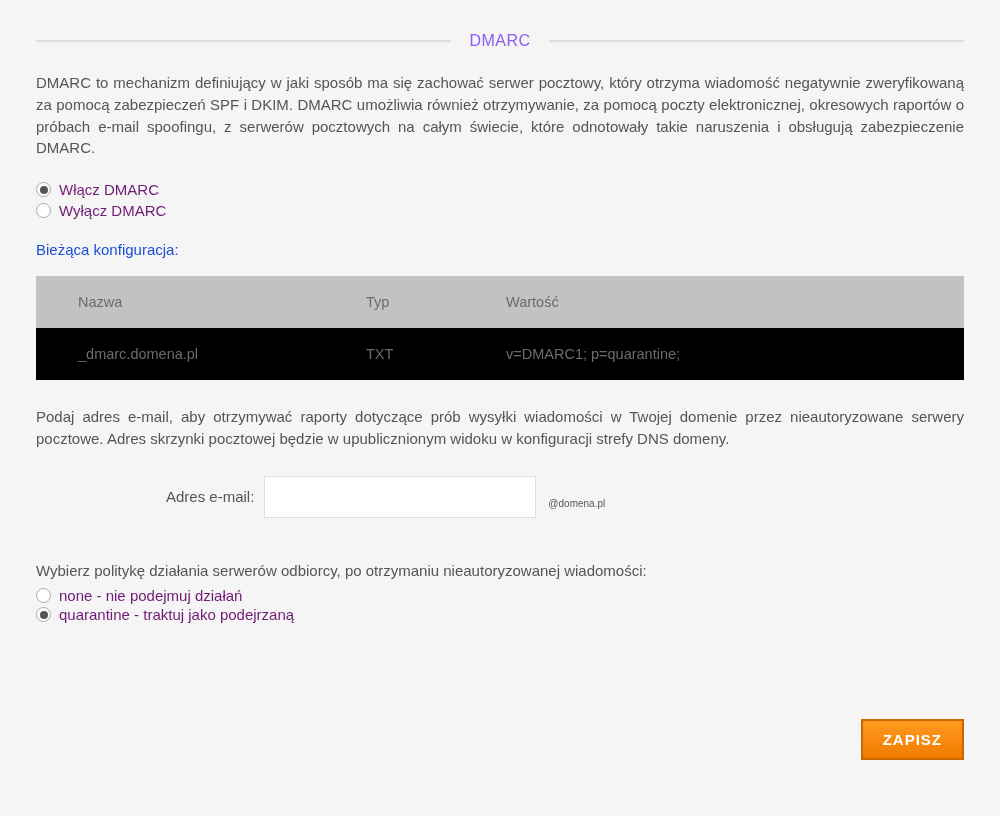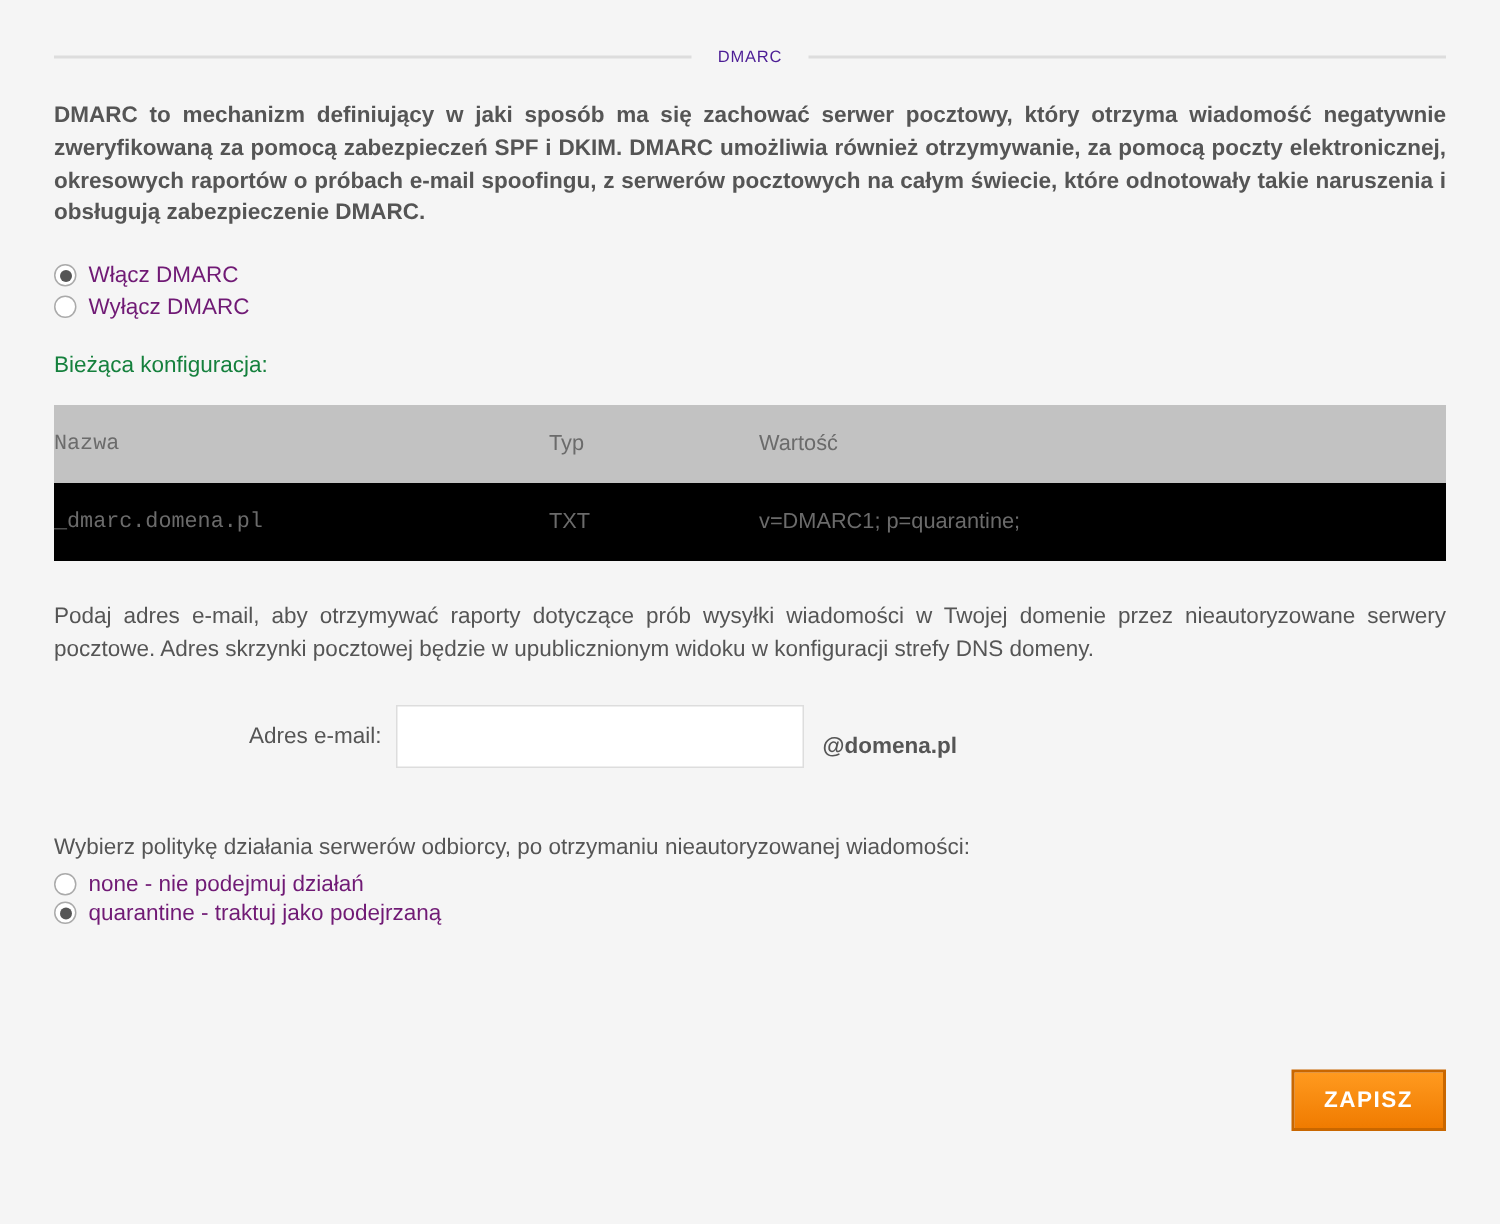--- a/index.html
+++ b/index.html
@@ -17,31 +17,30 @@
       align-items: center;
       margin-bottom: 22px;
     }
     .section-divider .line {
       flex: 1;
       height: 2px;
       background: #ddd;
     }
     .section-divider .title {
       padding: 0 18px;
-      color: #4c1d95;
-      font-size: 11px;
+      color: #8b5cf6;
+      font-size: 16px;
       letter-spacing: 0.5px;
     }
     .description {
       color: #555;
       font-size: 15px;
       line-height: 1.45;
       text-align: justify;
       margin-bottom: 22px;
-      font-weight: bold;
     }
     .radio-group {
       margin-bottom: 22px;
     }
     .radio-row {
       display: flex;
       align-items: center;
       margin-bottom: 4px;
       cursor: pointer;
     }
@@ -63,21 +62,21 @@
       height: 8px;
       border-radius: 50%;
       background: #555;
       display: block;
     }
     .radio-label {
       color: #701a75;
       font-size: 15px;
     }
     .subheading {
-      color: #15803d;
+      color: #1d4ed8;
       font-size: 15px;
       margin-bottom: 18px;
     }
     .config-table {
       width: 100%;
       border-collapse: collapse;
       margin-bottom: 26px;
     }
     .config-table thead tr {
       background: #c2c2c2;
@@ -86,22 +85,22 @@
       background: #000000;
     }
     .config-table th, .config-table td {
       text-align: left;
       font-weight: normal;
       color: #6b6b6b;
       font-size: 14.5px;
       padding: 18px 0;
     }
     .config-table th:first-child, .config-table td:first-child {
+      padding-left: 42px;
       width: 330px;
-      font-family: Liberation Mono, monospace;
     }
     .config-table th:nth-child(2), .config-table td:nth-child(2) {
       width: 140px;
     }
     .email-text {
       color: #555;
       font-size: 15px;
       line-height: 1.45;
       text-align: justify;
       margin-bottom: 26px;
@@ -121,22 +120,22 @@
     .email-row input {
       width: 272px;
       height: 42px;
       border: 1px solid #ddd;
       background: #fff;
       padding: 0 10px;
       font-size: 15px;
     }
     .email-suffix {
       color: #555;
-      font-size: 15px;
-      font-weight: bold;
+      font-size: 10px;
+      font-weight: normal;
       margin-left: 12px;
       margin-top: 14px;
     }
     .policy-heading {
       color: #555;
       font-size: 15px;
       margin-bottom: 6px;
       line-height: 1.45;
     }
     .policy-group .radio-row {

